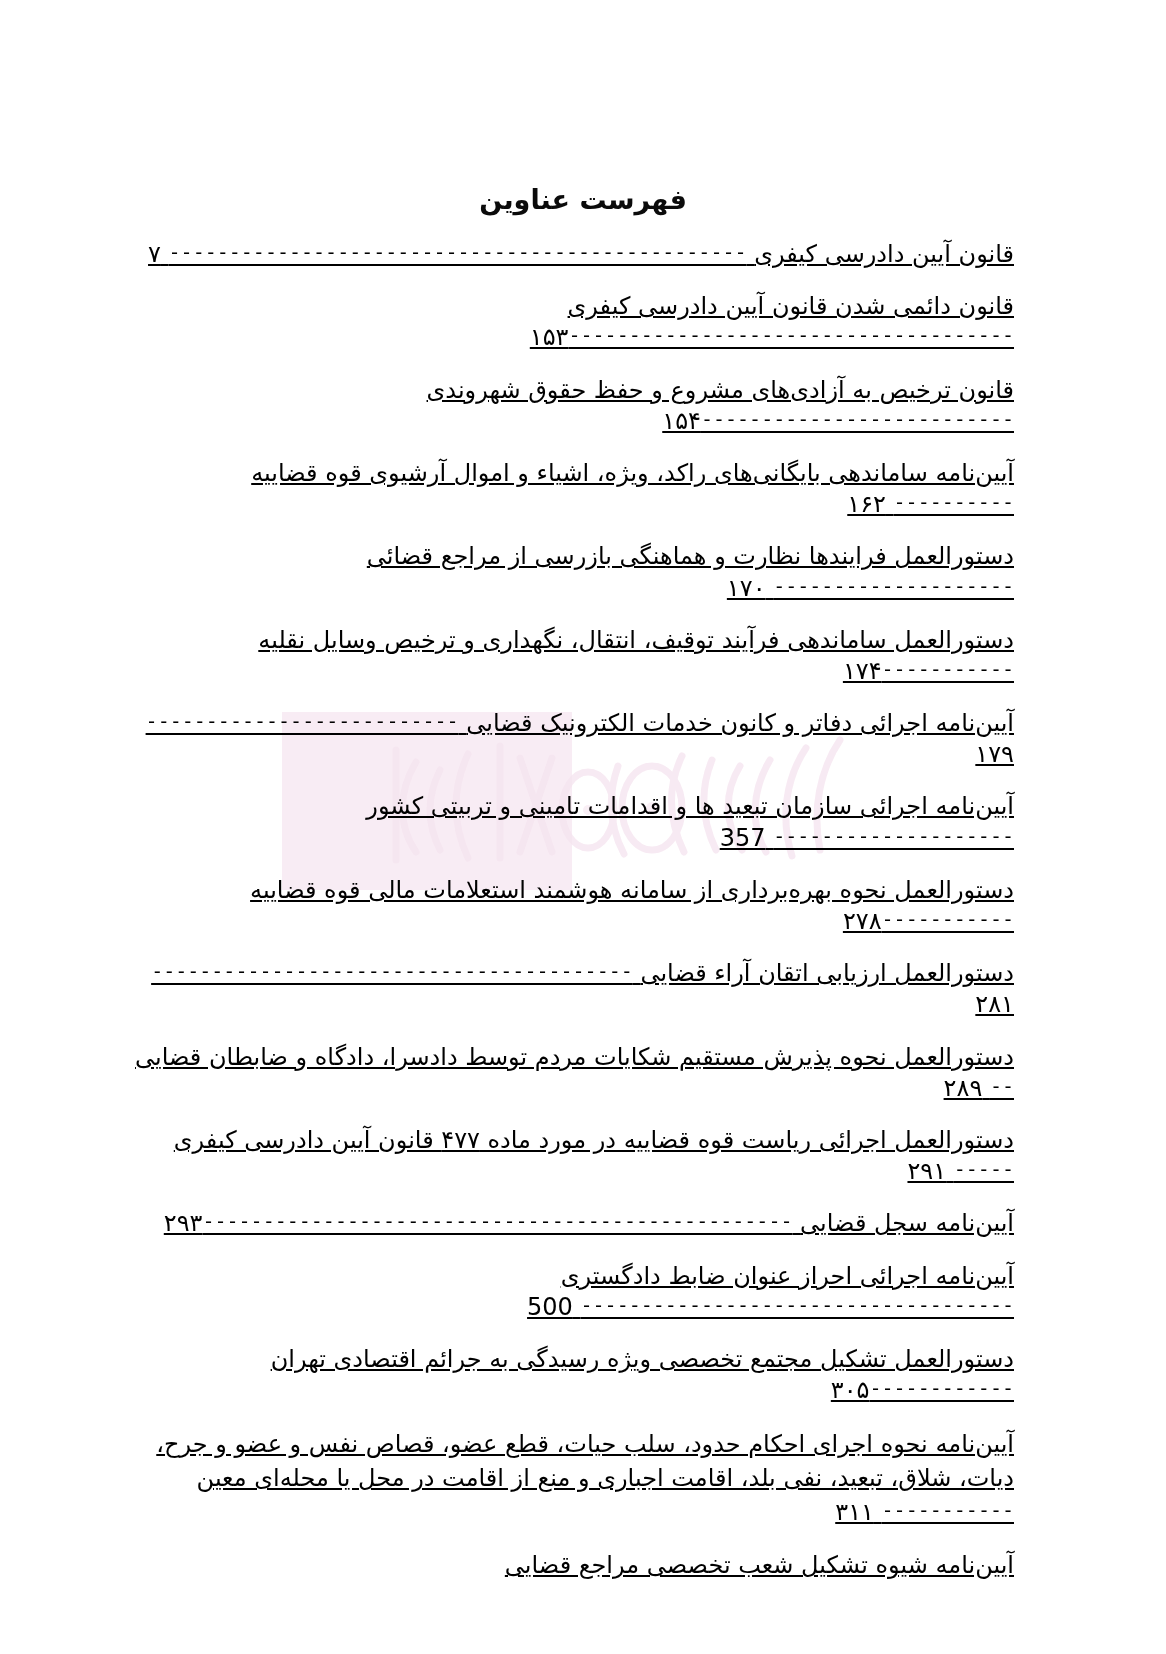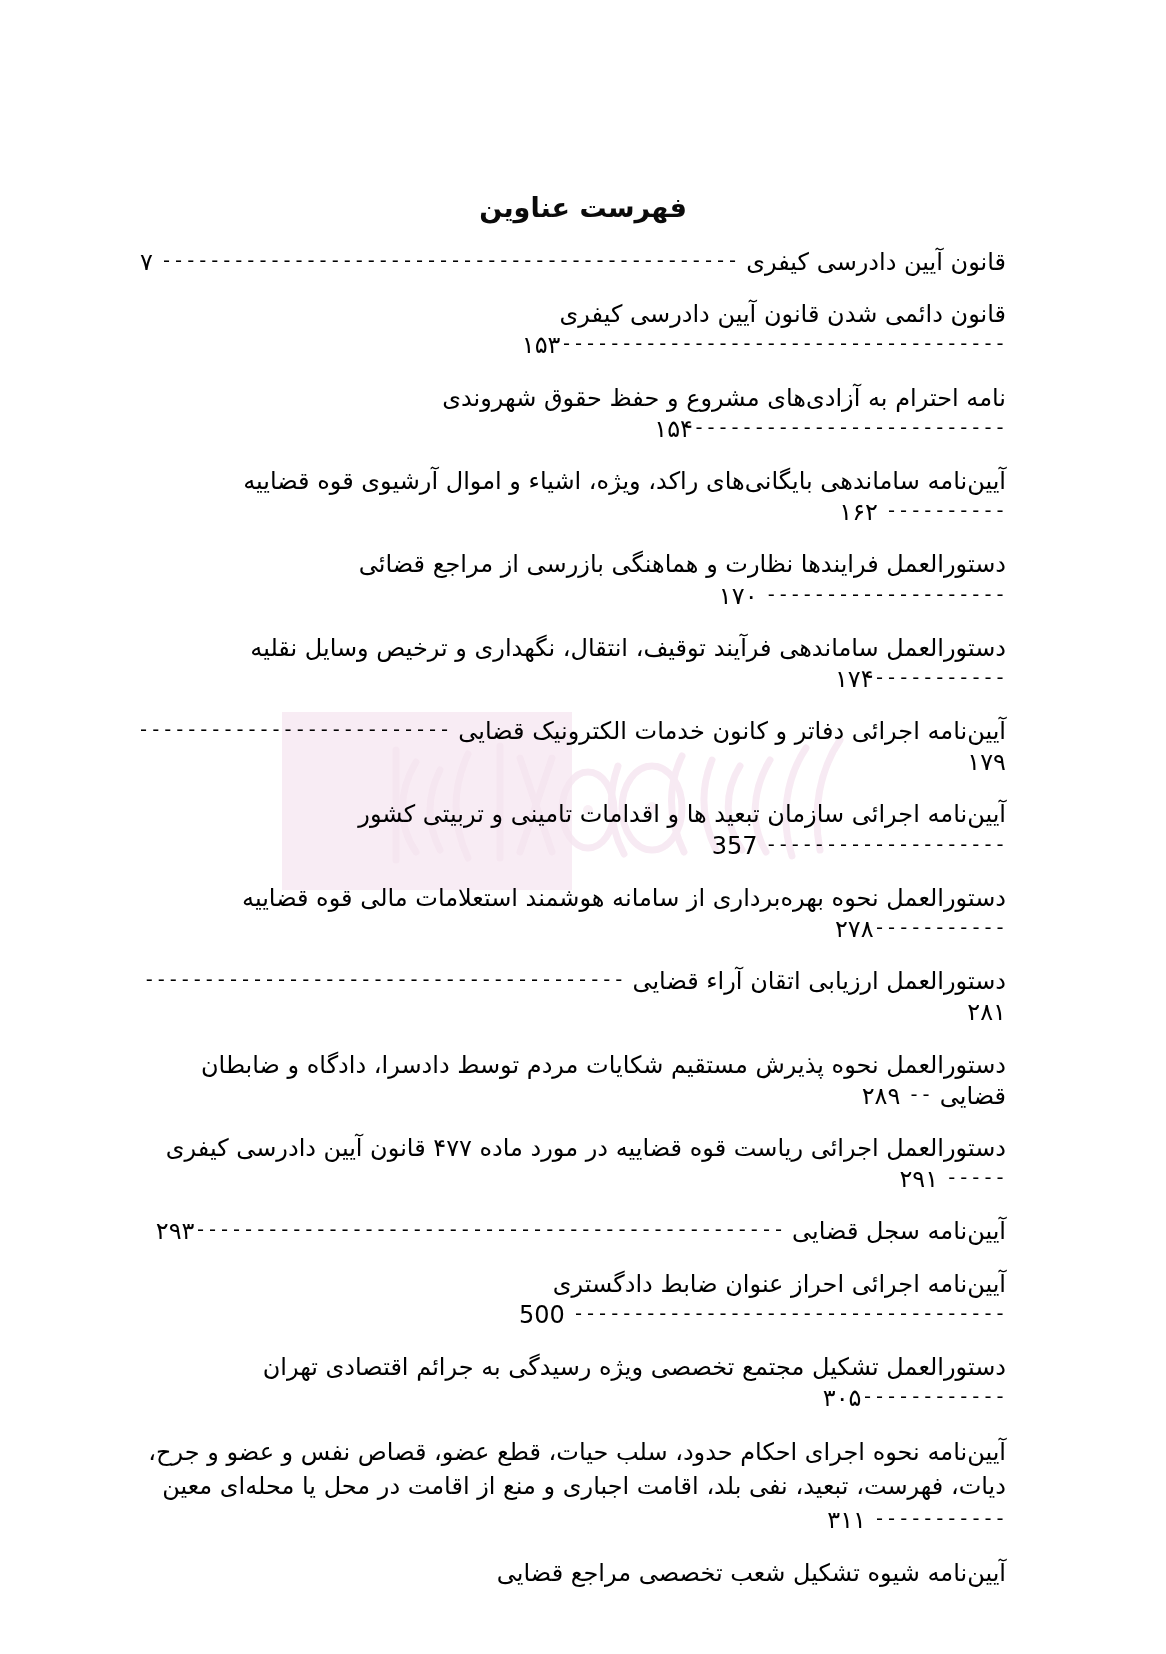--- a/index.html
+++ b/index.html
@@ -14,21 +14,21 @@
     direction: rtl;
     position: relative;
     overflow: hidden;
   }
 
   .page {
     position: relative;
     width: 1166px;
     height: 1654px;
     box-sizing: border-box;
-    padding: 8px;
+    padding: 0;
   }
 
   
   .watermark {
     position: absolute;
     left: 282px;
     top: 712px;
     width: 290px;
     height: 178px;
     background: #f8ecf4;
@@ -79,20 +79,21 @@
     font-size: 24px;
     line-height: 1.30;
     margin-bottom: 21px;
     white-space: normal;
     text-align: right;
     direction: rtl;
   }
 
   .entry-inner {
     display: block;
+    text-decoration: underline;
   }
 
   .leader {
     font-family: "DejaVu Sans Mono", "Liberation Mono", monospace;
     font-size: 20px;
     letter-spacing: -1px;
     color: #000;
     white-space: nowrap;
     vertical-align: 3px;
   }
@@ -153,21 +154,21 @@
 
     <li class="toc-entry">
         <span class="entry-inner"><span class="title-text">قانون آیین دادرسی کیفری</span> <span class="leader">------------------------------------------------</span> <span class="page-num">۷</span></span>
       </li>
 
     <li class="toc-entry">
         <span class="entry-inner"><span class="title-text">قانون دائمی شدن قانون آیین دادرسی کیفری</span> <span class="leader">-------------------------------------</span><span class="page-num">۱۵۳</span></span>
       </li>
 
     <li class="toc-entry">
-        <span class="entry-inner"><span class="title-text">نامه احترام به آزادی‌های مشروع و حفظ حقوق شهروندی</span> <span class="leader">--------------------------</span><span class="page-num">۱۵۴</span></span>
+        <span class="entry-inner"><span class="title-text">قانون ترخیص به آزادی‌های مشروع و حفظ حقوق شهروندی</span> <span class="leader">--------------------------</span><span class="page-num">۱۵۴</span></span>
       </li>
 
 
     <li class="toc-entry">
         <span class="entry-inner"><span class="title-text">آیین‌نامه ساماندهی بایگانی‌های راکد، ویژه، اشیاء و اموال آرشیوی قوه قضاییه</span> <span class="leader">----------</span> <span class="page-num">۱۶۲</span></span>
       </li>
 
     <li class="toc-entry">
         <span class="entry-inner"><span class="title-text">دستورالعمل فرایندها نظارت و هماهنگی بازرسی از مراجع قضائی</span> <span class="leader">--------------------</span> <span class="page-num">۱۷۰</span></span>
       </li>
@@ -206,21 +207,21 @@
 
     <li class="toc-entry">
         <span class="entry-inner"><span class="title-text">آیین‌نامه اجرائی احراز عنوان ضابط دادگستری</span> <span class="leader">------------------------------------</span> <span class="page-num">500</span></span>
       </li>
 
     <li class="toc-entry">
         <span class="entry-inner"><span class="title-text">دستورالعمل تشکیل مجتمع تخصصی ویژه رسیدگی به جرائم اقتصادی تهران</span> <span class="leader">------------</span><span class="page-num">۳۰۵</span></span>
       </li>
 
     <li class="toc-entry tall">
-        <span class="entry-inner"><span class="title-text">آیین‌نامه نحوه اجرای احکام حدود، سلب حیات، قطع عضو، قصاص نفس و عضو و جرح، دیات، فهرست، تبعید، نفی بلد، اقامت اجباری و منع از اقامت در محل یا محله‌ای معین</span> <span class="leader">-----------</span> <span class="page-num">۳۱۱</span></span>
+        <span class="entry-inner"><span class="title-text">آیین‌نامه نحوه اجرای احکام حدود، سلب حیات، قطع عضو، قصاص نفس و عضو و جرح، دیات، شلاق، تبعید، نفی بلد، اقامت اجباری و منع از اقامت در محل یا محله‌ای معین</span> <span class="leader">-----------</span> <span class="page-num">۳۱۱</span></span>
       </li>
 
     <li class="toc-entry">
         <span class="entry-inner"><span class="title-text">آیین‌نامه شیوه تشکیل شعب تخصصی مراجع قضایی</span> </span>
       </li>
 
   </ul>
 </div>
 
 </body></html>

